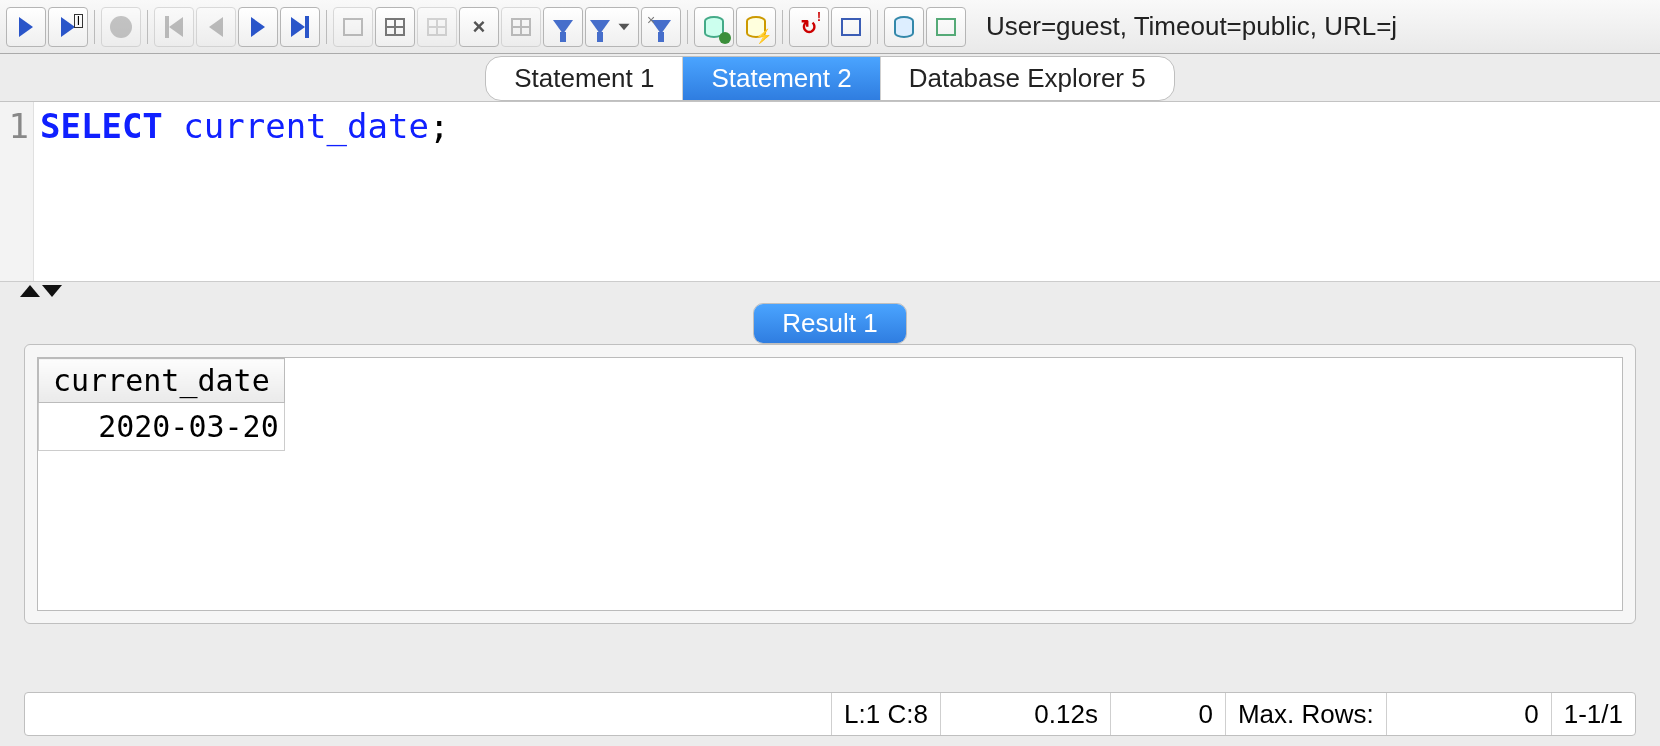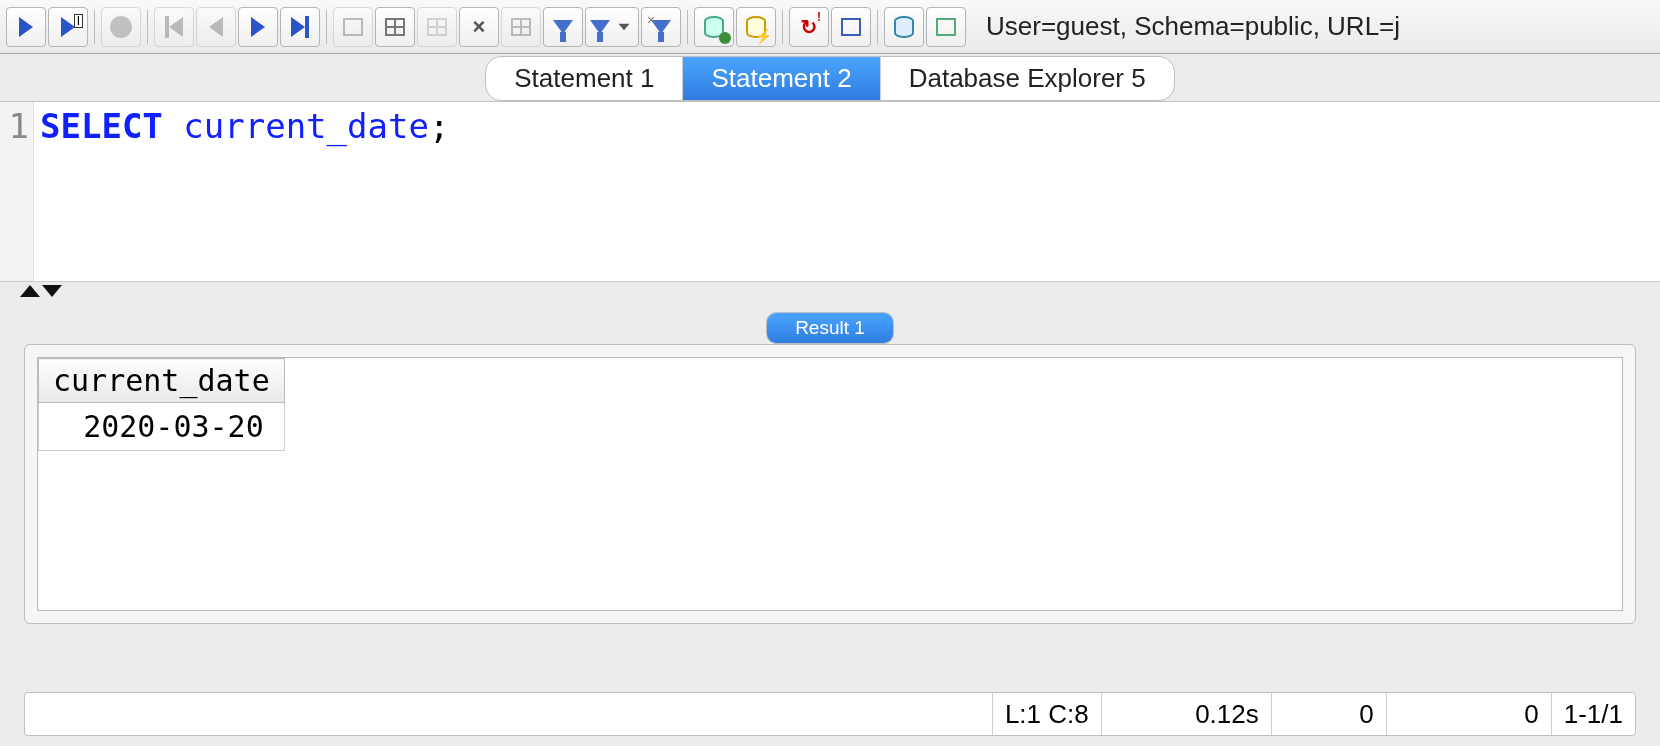--- a/index.html
+++ b/index.html
@@ -90,30 +90,30 @@
   .ident{color:#1020ff;}
   .punct{color:#000;}
 
   .split-handle{height:18px;background:#ececec;display:flex;align-items:center;padding-left:20px;gap:2px;}
   .caret-up{width:0;height:0;border-left:10px solid transparent;border-right:10px solid transparent;border-bottom:12px solid #111;}
   .caret-dn{width:0;height:0;border-left:10px solid transparent;border-right:10px solid transparent;border-top:12px solid #111;}
 
   
   .rtabbar{display:flex;justify-content:center;align-items:flex-end;height:44px;background:#ececec;}
   .rtabs{display:flex;border:1px solid #bfbfbf;border-radius:10px;overflow:hidden;background:#fff;}
-  .rtab{padding:4px 28px;font-size:19px;cursor:pointer;border-right:1px solid #cfcfcf;}
+  .rtab{padding:4px 28px;font-size:26px;cursor:pointer;border-right:1px solid #cfcfcf;}
   .rtab:last-child{border-right:none;}
   .rtab.active{background:linear-gradient(#4aa4ff,#2f7de0);color:#fff;}
 
   
   .result-wrap{margin:0 24px;background:#f6f6f6;border:1px solid #bfbfbf;border-radius:6px;padding:12px;height:280px;}
   .result-inner{background:#fff;border:1px solid #bbb;height:100%;overflow:auto;position:relative;}
   .rgrid{border-collapse:collapse;font-family:"Menlo","Consolas",monospace;font-size:30px;}
   .rgrid th{background:linear-gradient(#fdfdfd,#eaeaea);border:1px solid #bbb;padding:4px 14px;font-weight:400;text-align:left;}
-  .rgrid td{border:1px solid #ccc;padding:6px 20px;text-align:right;}
+  .rgrid td{border:1px solid #ccc;padding:6px 5px;text-align:right;}
 
   
   .statusbar{
     position:absolute;left:24px;right:24px;bottom:10px;height:44px;
     border:1px solid #bfbfbf;background:#fff;border-radius:4px;
     display:flex;align-items:center;font-size:26px;
   }
   .scell{border-right:1px solid #cfcfcf;height:100%;display:flex;align-items:center;padding:4px 12px;}
   .scell.grow{flex:1;}
   .scell input{border:none;outline:none;font-size:26px;text-align:right;width:90px;font-family:inherit;}
@@ -193,21 +193,21 @@
       <span class="grid" style="border-color:#3b5db5;background:none;"></span>
     </div>
   <span class="tsep"></span>
   <div class="tbtn">
       <span class="db b"></span>
     </div>
   <div class="tbtn">
       <span class="box" style="border-color:#5a7;"></span>
     </div>
 
-  <span class="conn-info">User=guest, Schema=public, URL=j</span>
+  <span class="conn-info">User=guest, Timeout=public, URL=j</span>
 </div>
 
 <div class="tabbar">
   <div class="tabs">
     <div class="tab">Statement 1</div>
     <div class="tab active">Statement 2</div>
     <div class="tab">Database Explorer 5</div>
   </div>
 </div>
 
@@ -246,17 +246,18 @@
   </div>
 </div>
 
 <div class="statusbar">
   <div class="scell grow"></div>
   <div class="scell">L:1 C:8</div>
   <div class="scell" style="min-width:170px;justify-content:flex-end;">0.12s</div>
   <div class="scell">
     <input value="0" style="">
   </div>
+  <div class="scell">Max. Rows:</div>
   <div class="scell">
     <input style="width: 140px;" value="0">
   </div>
   <div class="scell">1-1/1</div>
 </div>
 
 </body></html>

